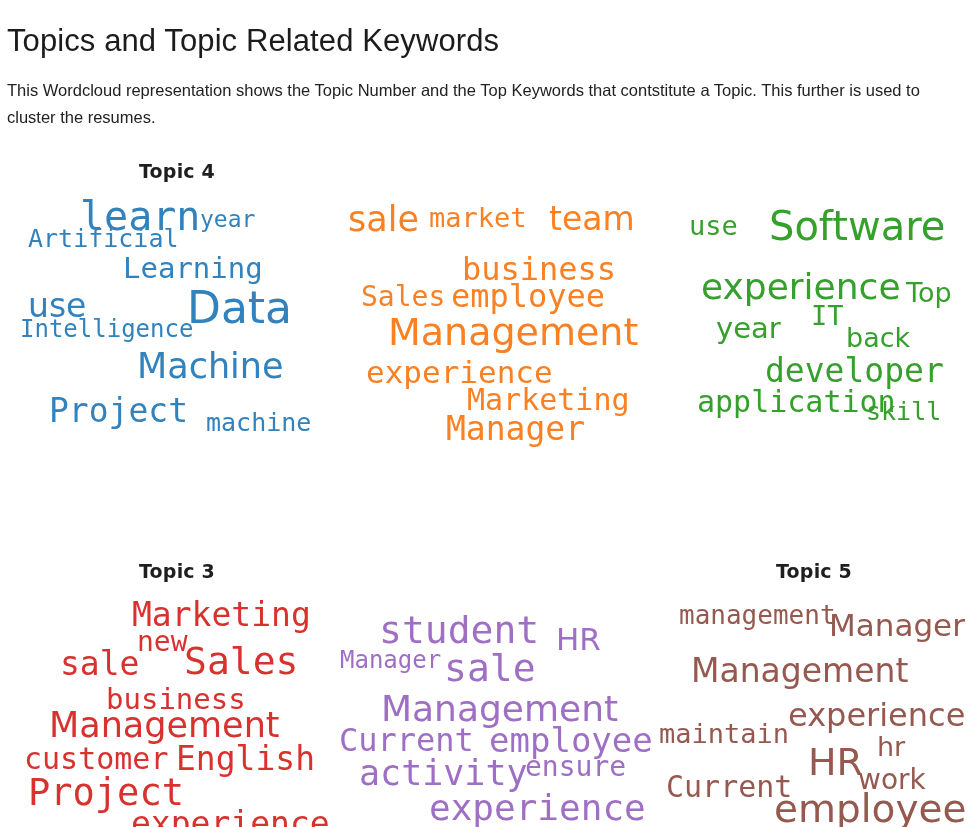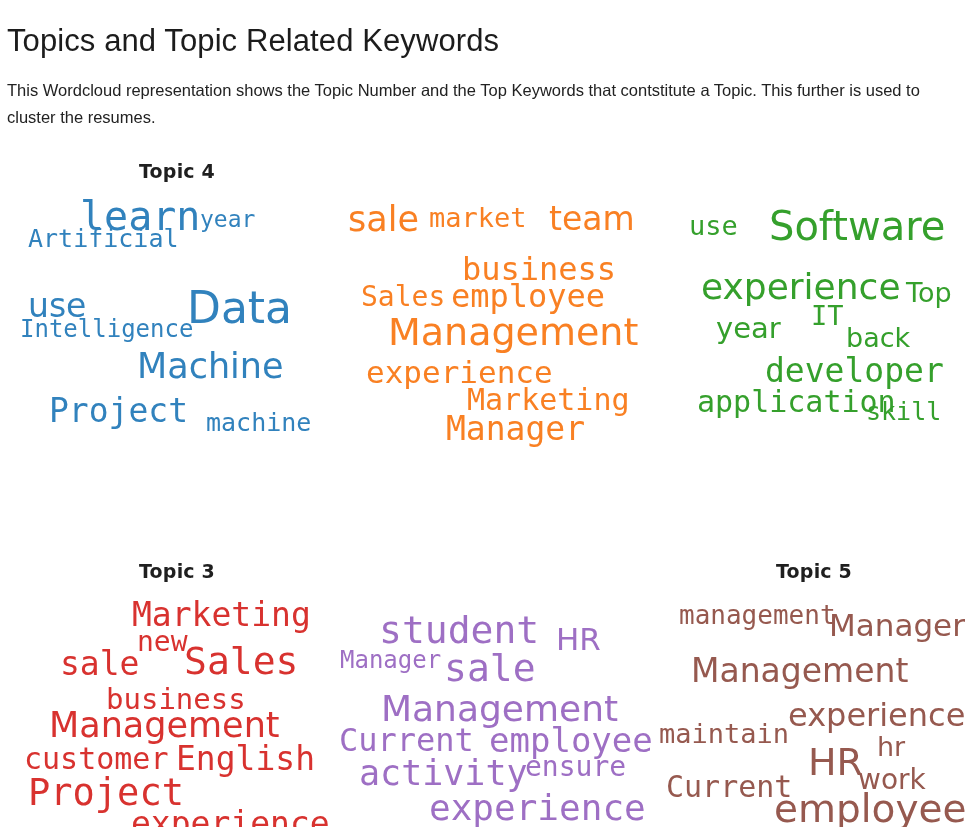--- a/index.html
+++ b/index.html
@@ -96,20 +96,21 @@
   <p class="page-subtitle">This Wordcloud representation shows the Topic Number and the Top Keywords that contstitute a Topic. This further is used to cluster the resumes.</p>
 </div>
 
 <div class="cloud-grid" id="cloud-grid">
     <div class="cloud-panel" style="left: 14px; top: 0px;">
       <div class="cloud-title">Topic 4</div>
       <div class="cloud-canvas">
         <span class="w mono" style="left: 66px; top: 10px; font-size: 40px; color: rgb(49, 130, 189);">learn</span>
         <span class="w mono" style="left: 186px; top: 22px; font-size: 23px; color: rgb(49, 130, 189);">year</span>
         <span class="w mono" style="left: 14px; top: 40px; font-size: 25px; color: rgb(49, 130, 189);">Artificial</span>
+        <span class="w mono" style="left: 109px; top: 68px; font-size: 29px; color: rgb(49, 130, 189);">Learning</span>
         <span class="w prop" style="left: 14px; top: 103px; font-size: 33px; color: rgb(49, 130, 189);">use</span>
         <span class="w prop" style="left: 173px; top: 100px; font-size: 44px; color: rgb(49, 130, 189); text-align: right;">Data</span>
         <span class="w mono" style="left: 6px; top: 131px; font-size: 24px; color: rgb(49, 130, 189);">Intelligence</span>
         <span class="w prop" style="left: 123px; top: 163px; font-size: 35px; color: rgb(49, 130, 189);">Machine</span>
         <span class="w mono" style="left: 35px; top: 208px; font-size: 33px; color: rgb(49, 130, 189);">Project</span>
         <span class="w mono" style="left: 192px; top: 224px; font-size: 25px; color: rgb(49, 130, 189);">machine</span>
       </div>
     </div>
     <div class="cloud-panel" style="left: 334px; top: 0px;">
       <div class="cloud-canvas">

